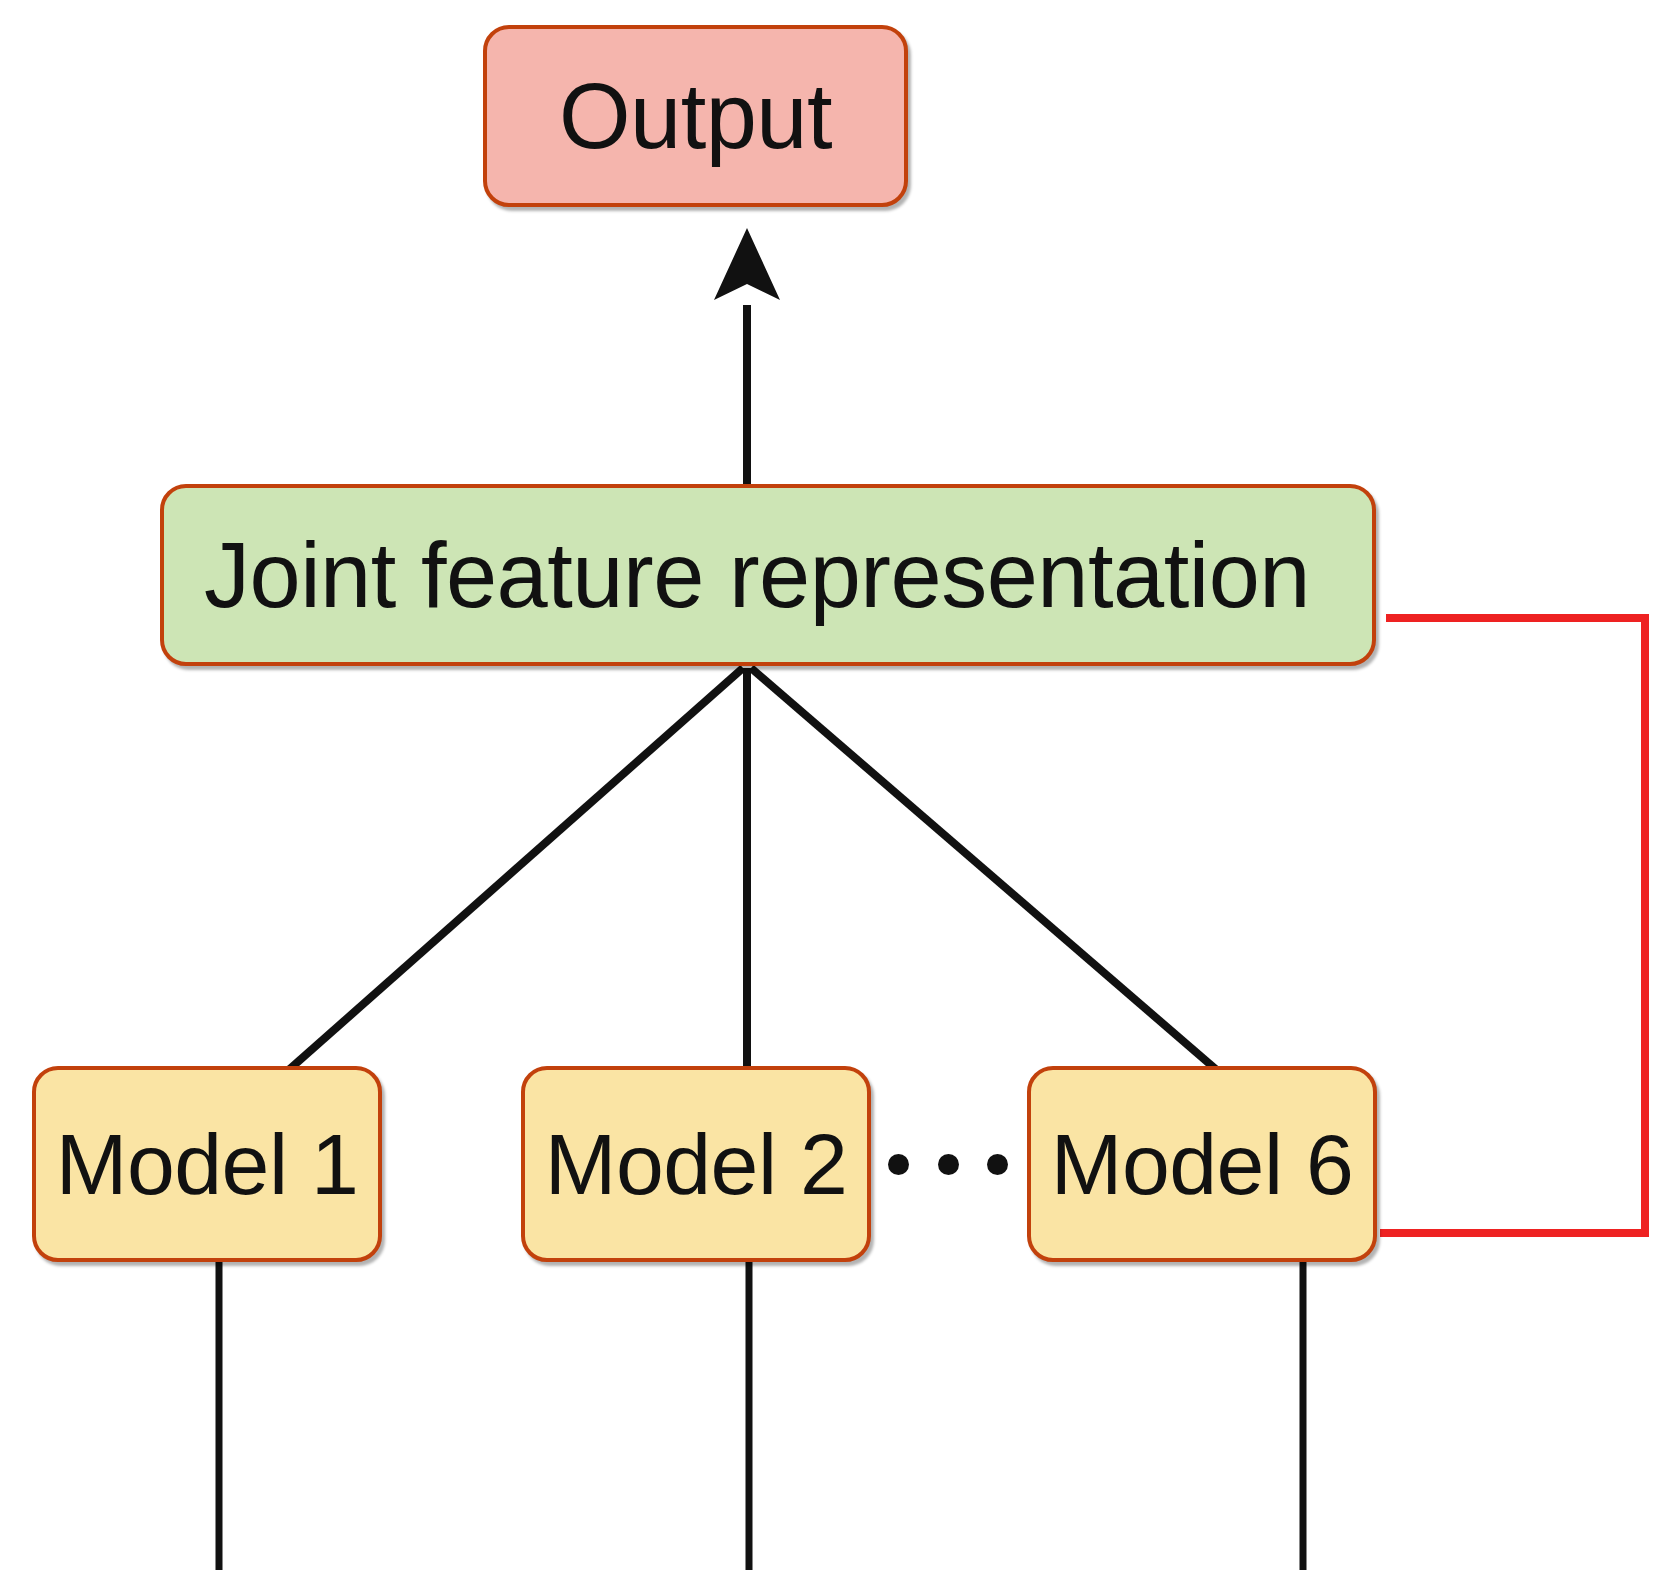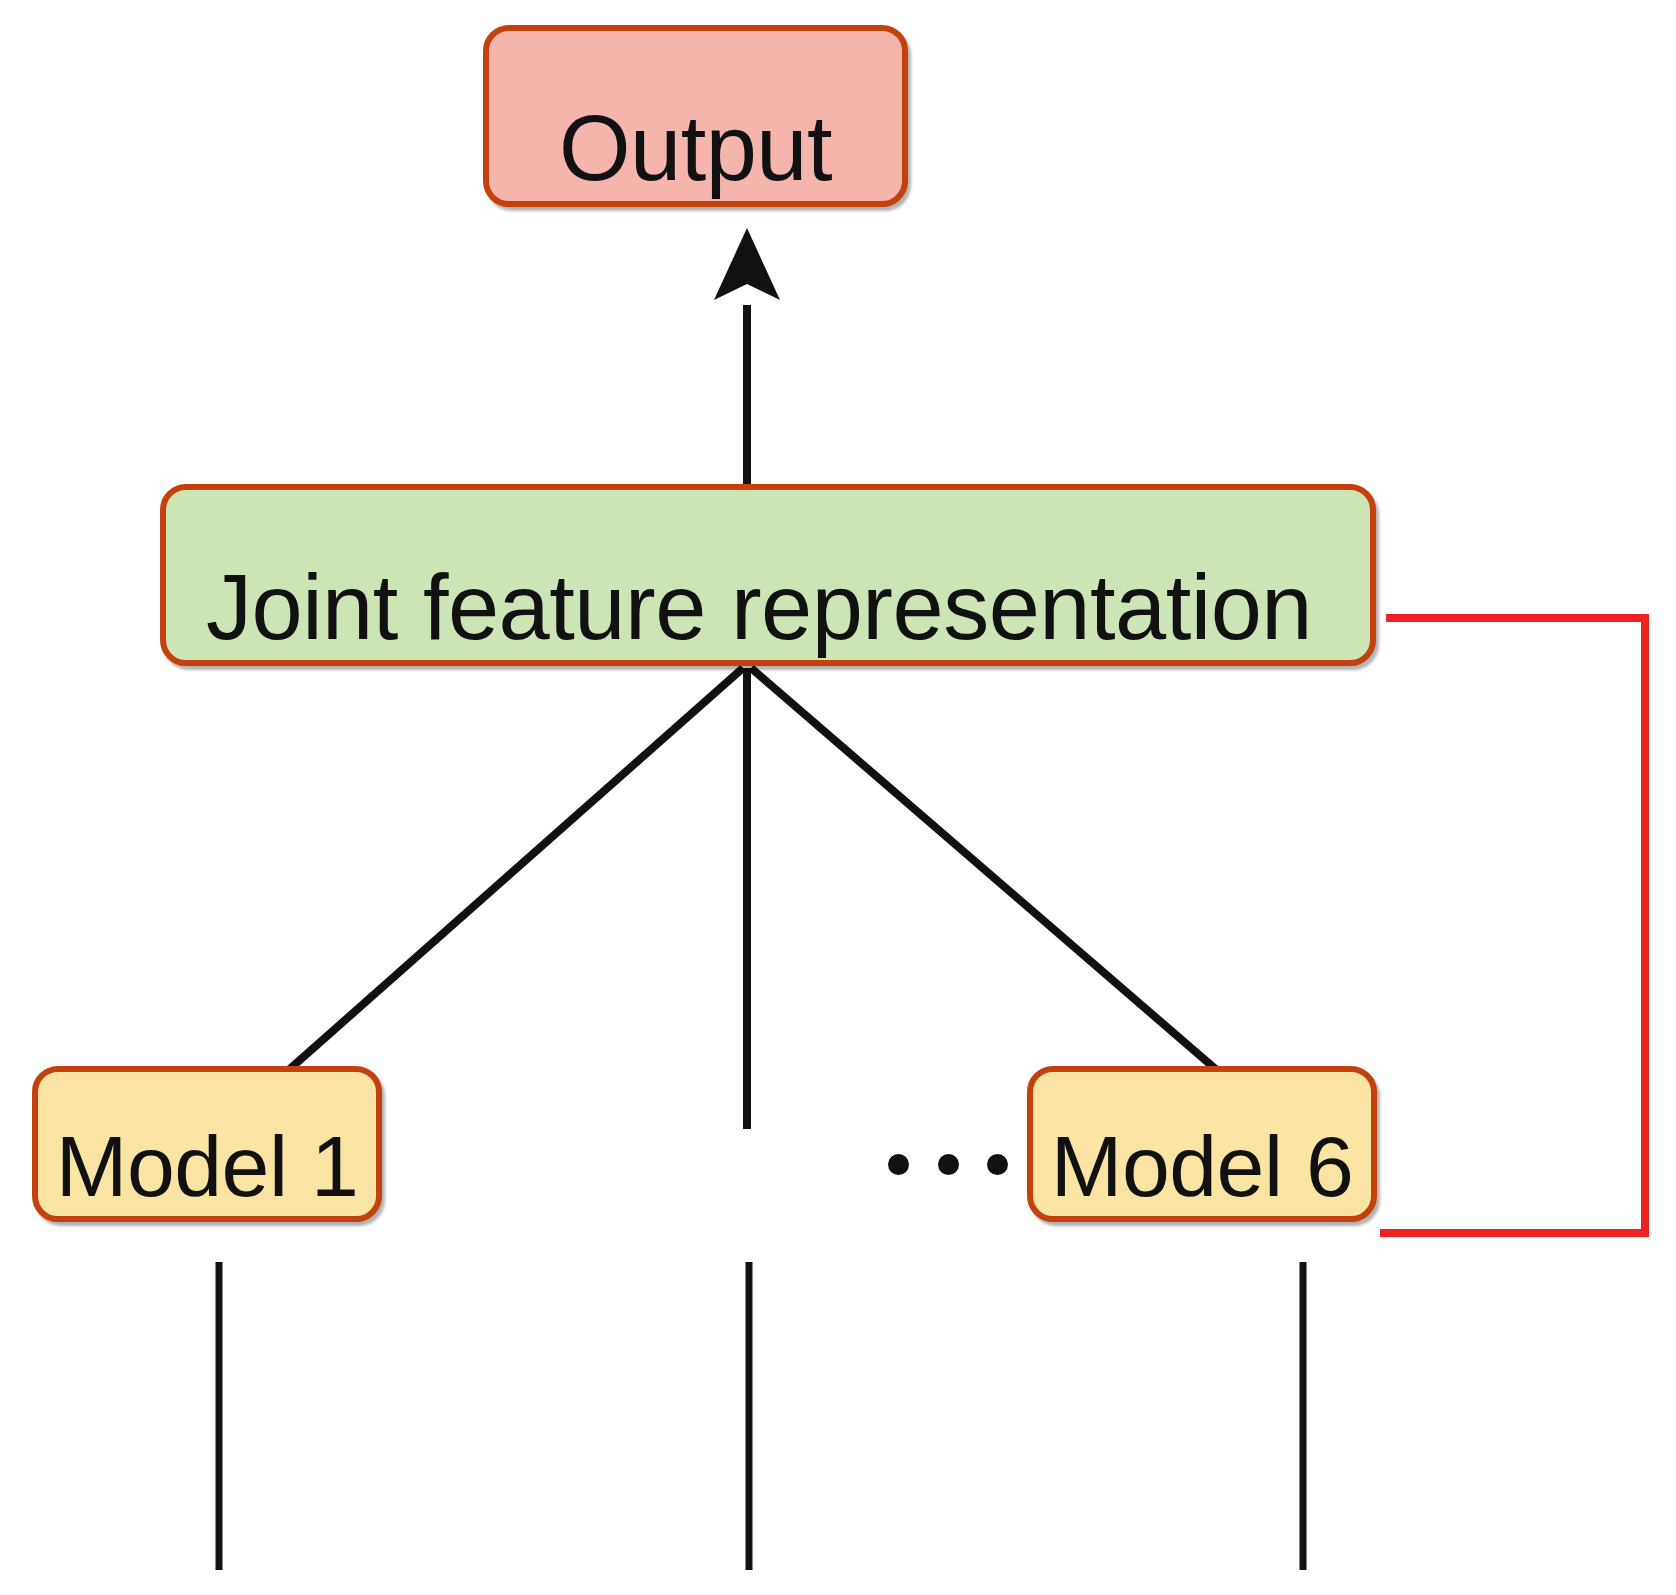--- a/index.html
+++ b/index.html
@@ -21,24 +21,24 @@
     position: absolute;
     left: 0;
     top: 0;
     width: 1676px;
     height: 1595px;
     pointer-events: none;
   }
   .node {
     position: absolute;
     box-sizing: border-box;
-    border: 6px solid #c2410c;
+    border: 4px solid #c2410c;
     border-radius: 26px;
     display: flex;
-    align-items: flex-end;
+    align-items: center;
     color: #111111;
     letter-spacing: -0.5px;
     white-space: nowrap;
     box-shadow: 3px 4px 3px rgba(0,0,0,0.30);
   }
   #output-node {
     left: 483px;
     top: 25px;
     width: 425px;
     height: 182px;
@@ -50,21 +50,21 @@
     left: 160px;
     top: 484px;
     width: 1216px;
     height: 182px;
     background: #cde5b5;
     justify-content: flex-start;
     padding-left: 40px;
     font-size: 92px;
   }
   .model-node {
-    height: 156px;
+    height: 196px;
     background: #fae4a4;
     justify-content: center;
     font-size: 86px;
     top: 1066px;
   }
   #model-1-node { left: 32px;   width: 350px; }
   #model-2-node { left: 521px;  width: 350px; }
   #model-3-node { left: 1027px; width: 350px; }
 
   #ellipsis-dots {
@@ -120,20 +120,23 @@
   </div>
 
   <div class="node" id="joint-node">
     <span>Joint feature representation</span>
   </div>
 
   <div class="node model-node" id="model-1-node">
     <span>Model 1</span>
   </div>
 
+  <div class="node model-node" id="model-2-node">
+    <span>Model 2</span>
+  </div>
 
   <div class="node model-node" id="model-3-node">
     <span>Model 6</span>
   </div>
 
   <div id="ellipsis-dots">
     <span class="dot"></span>
     <span class="dot"></span>
     <span class="dot"></span>
   </div>

